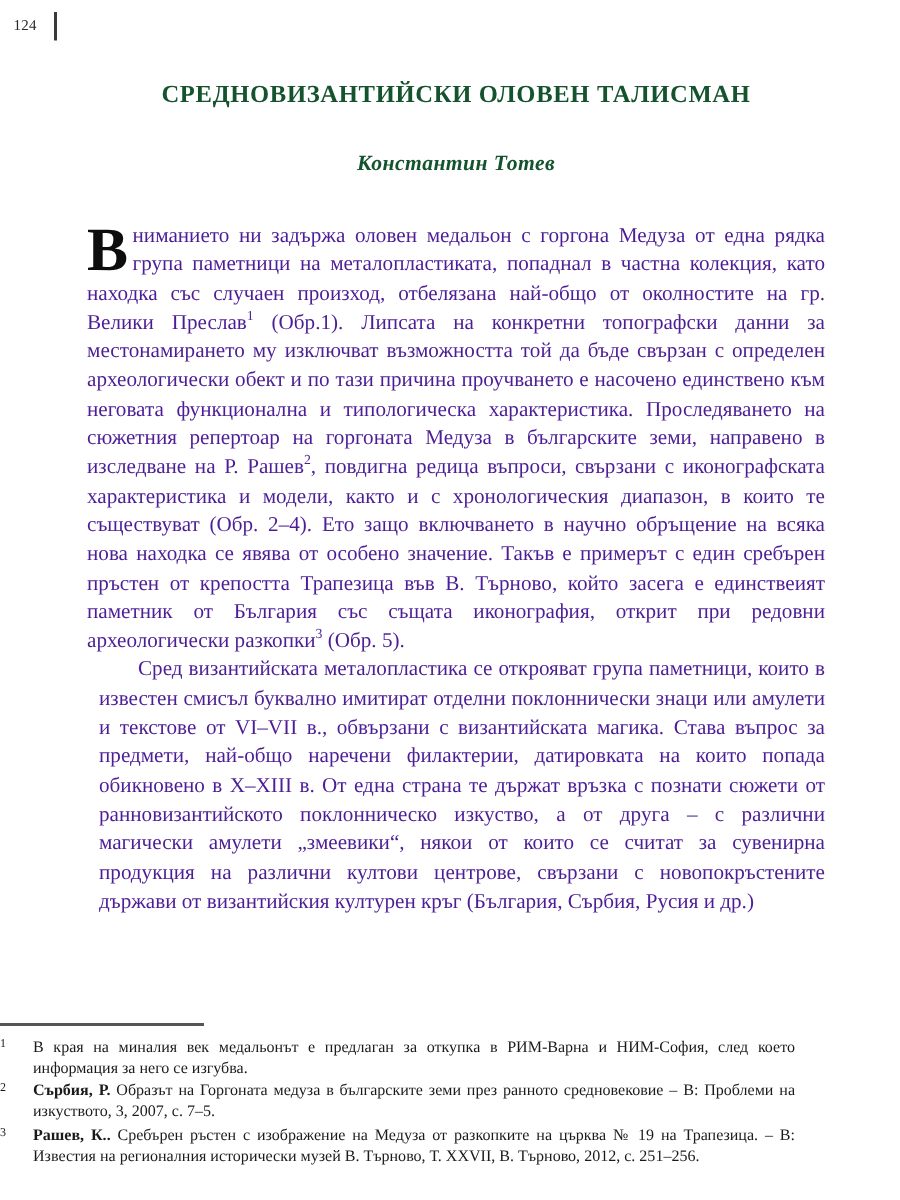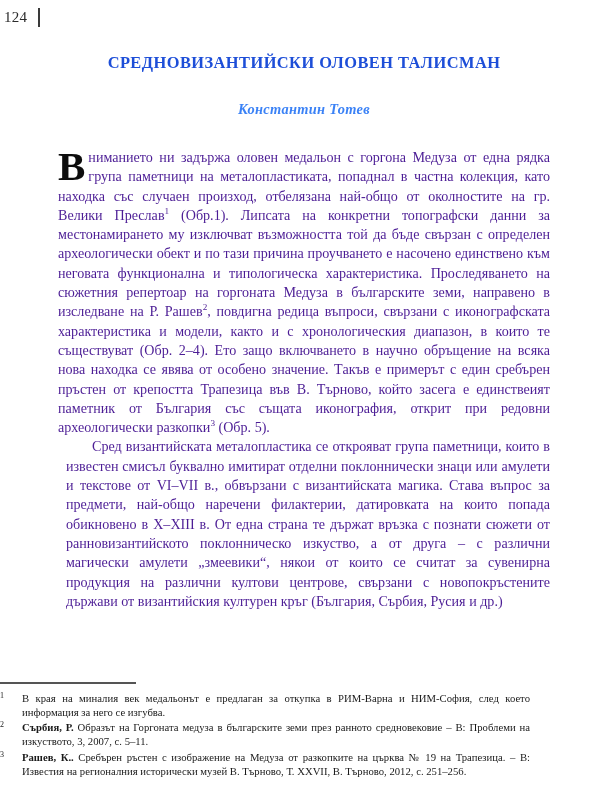--- a/index.html
+++ b/index.html
@@ -21,24 +21,24 @@
   .running-head {
     position: absolute;
     top: 6px;
     left: 0;
     width: 120px;
     height: 22px;
     display: flex;
     align-items: center;
   }
   .folio {
-    font-size: 15px;
+    font-size: 10px;
     letter-spacing: .2px;
     color: #2b2b2b;
-    padding-left: 4px;
+    padding-left: 9px;
   }
   .folio-rule {
     display: inline-block;
     width: 2px;
     height: 19px;
     background: #3a3a3a;
     margin-left: 11px;
   }
 
   
@@ -53,32 +53,32 @@
   .title-block {
     margin-top: 50px;
     text-align: center;
   }
   .article-title {
     font-size: 16.4px;
     font-weight: bold;
     letter-spacing: .45px;
     line-height: 25px;
     margin: 0;
-    color: #1d4ed8;
+    color: #14532d;
   }
   .article-title .tline { display: block; }
 
   .byline {
     margin-top: 26px;
     text-align: center;
     font-size: 14.4px;
     font-weight: bold;
     font-style: italic;
     letter-spacing: .3px;
-    color: #3b82f6;
+    color: #14532d;
   }
 
   
   .body-text {
     margin-top: 30px;
     font-size: 14.1px;
     line-height: 19.3px;
     text-align: justify;
     text-justify: inter-word;
     color: #4c1d95;
@@ -171,20 +171,20 @@
 <div class="footnotes">
   <div class="fn-rule"></div>
 
   <div class="fn-item">
     <div class="fn-num">1</div>
     <div class="fn-text"><b></b><span>В края на миналия век медальонът е предлаган за откупка в РИМ-Варна и НИМ-София, след което информация за него се изгубва.</span></div>
   </div>
 
   <div class="fn-item">
     <div class="fn-num">2</div>
-    <div class="fn-text"><b>Сърбия, Р. </b><span>Образът на Горгоната медуза в българските земи през ранното средновековие – В: Проблеми на изкуството, 3, 2007, с. 5–11.</span></div>
+    <div class="fn-text"><b>Сърбия, Р. </b><span>Образът на Горгоната медуза в българските земи през ранното средновековие – В: Проблеми на изкуството, 3, 2007, с. 7–5.</span></div>
   </div>
 
   <div class="fn-item">
     <div class="fn-num">3</div>
     <div class="fn-text"><b>Рашев, К.. </b><span>Сребърен ръстен с изображение на Медуза от разкопките на църква № 19 на Трапезица. – В: Известия на регионалния исторически музей В. Търново, Т. XXVII, В. Търново, 2012, с. 251–256.</span></div>
   </div>
 </div>
 
 </body></html>

